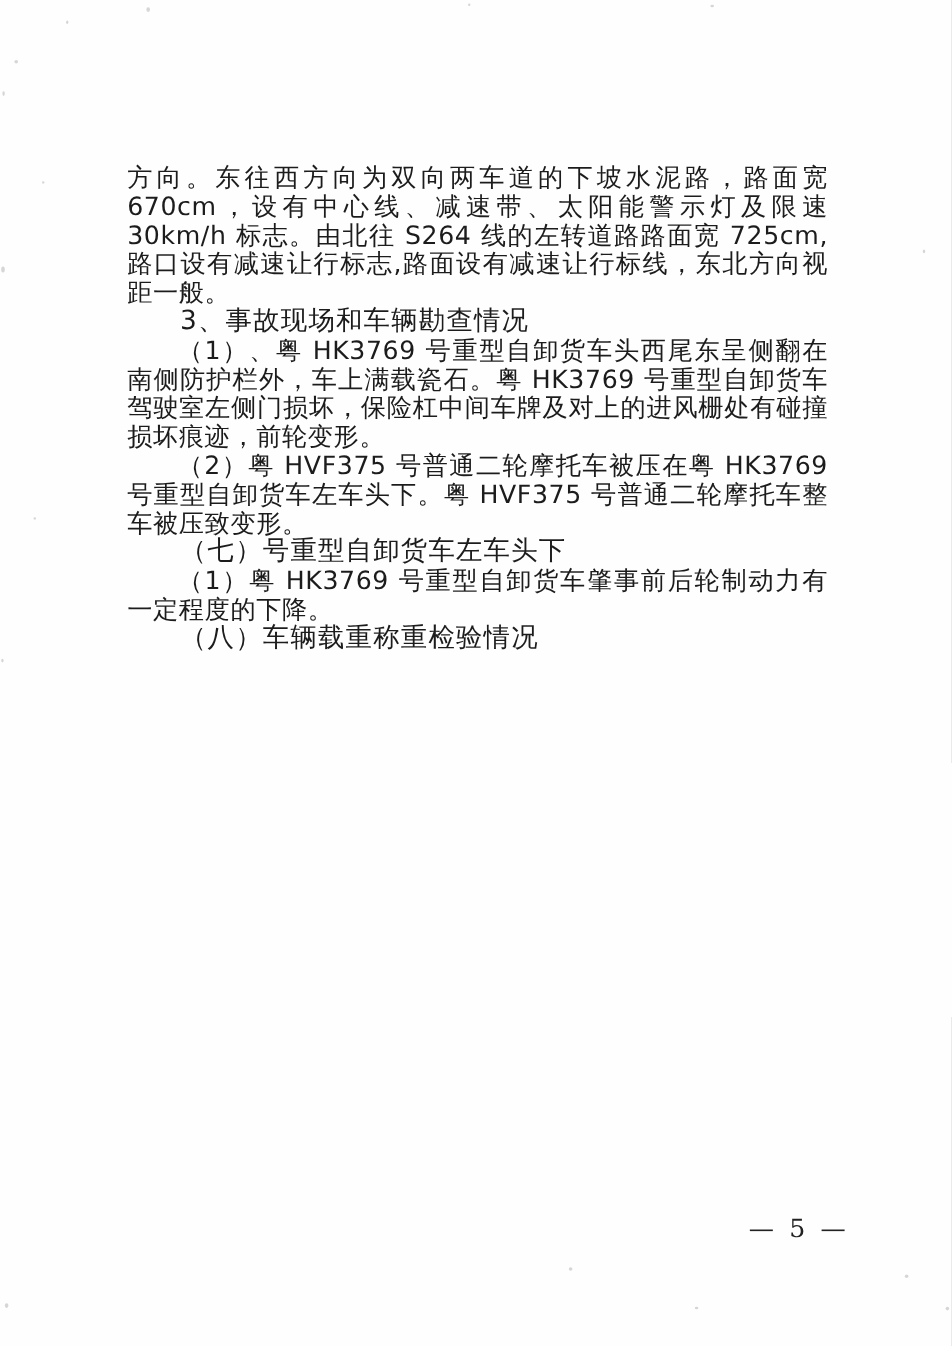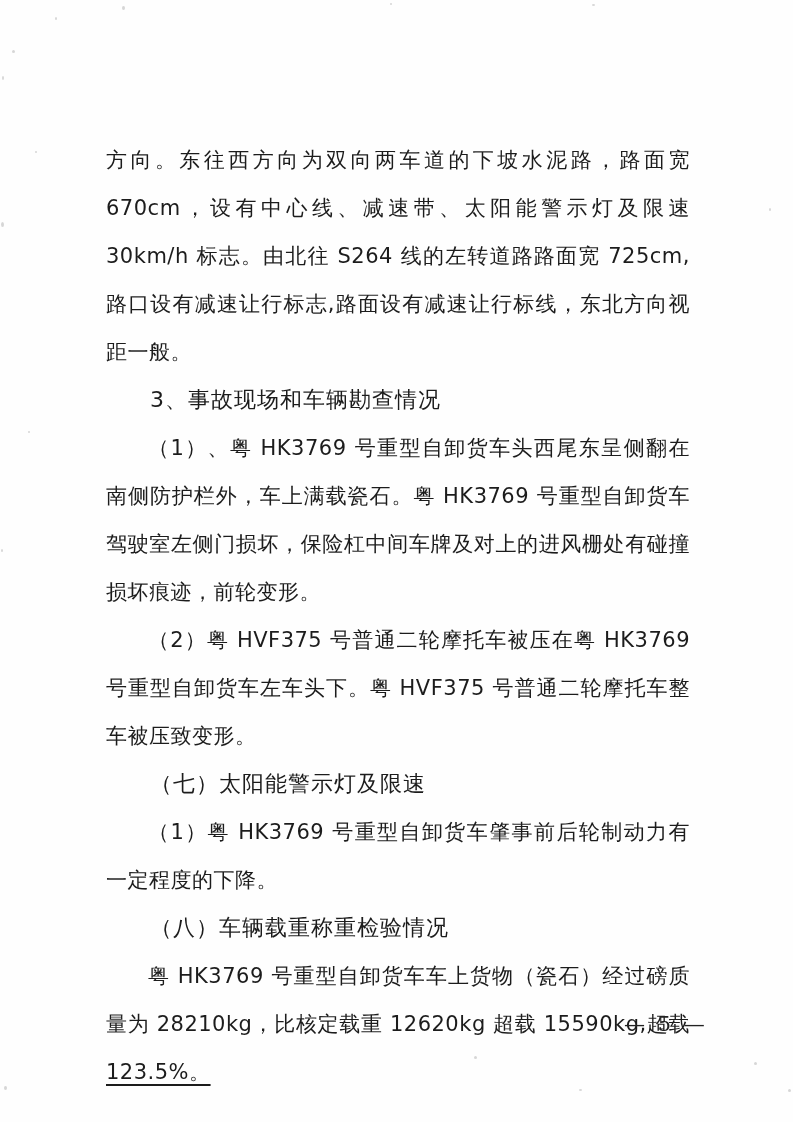--- a/index.html
+++ b/index.html
@@ -11,21 +11,21 @@
     overflow: hidden;
     font-family: "DejaVu Sans", sans-serif;
     color: #1c1c1c;
   }
   .text-block {
     position: absolute;
     left: 106px;
     top: 136px;
     width: 584px;
     font-size: 21px;
-    line-height: 48px;
+    line-height: 24px;
     text-align: justify;
     letter-spacing: 0.5px;
   }
   .text-block p {
     margin: 0;
     text-indent: 2em;
   }
   .text-block p.no-indent { text-indent: 0; }
   .text-block p.heading {
     font-weight: normal;
@@ -74,20 +74,19 @@
   <i class="speck" style="left:754px;top:1062px;width:3px;height:3px;"></i>
   <i class="speck" style="left:4px;top:1086px;width:3px;height:4px;"></i>
   <i class="speck" style="left:579px;top:1089px;width:3px;height:2px;"></i>
   <i class="speck" style="left:788px;top:1089px;width:3px;height:3px;"></i>
 
   <div class="text-block" id="doc">
       <p class="body no-indent"><span>方向。东往西方向为双向两车道的下坡水泥路，路面宽 670cm，设有中心线、减速带、太阳能警示灯及限速 30km/h 标志。由北往 S264 线的左转道路路面宽 725cm,路口设有减速让行标志,路面设有减速让行标线，东北方向视距一般。</span></p>
       <p class="heading"><span>3、事故现场和车辆勘查情况</span></p>
       <p class="body"><span>（1）、粤 HK3769 号重型自卸货车头西尾东呈侧翻在南侧防护栏外，车上满载瓷石。粤 HK3769 号重型自卸货车驾驶室左侧门损坏，保险杠中间车牌及对上的进风栅处有碰撞损坏痕迹，前轮变形。</span></p>
       <p class="body"><span>（2）粤 HVF375 号普通二轮摩托车被压在粤 HK3769 号重型自卸货车左车头下。粤 HVF375 号普通二轮摩托车整车被压致变形。</span></p>
-      <p class="heading"><span>（七）太阳能警示灯及限速</span></p>
+      <p class="heading"><span>（七）号重型自卸货车左车头下</span></p>
       <p class="body"><span>（1）粤 HK3769 号重型自卸货车肇事前后轮制动力有一定程度的下降。</span></p>
       <p class="heading"><span>（八）车辆载重称重检验情况</span></p>
-      <p class="body"><span>粤 HK3769 号重型自卸货车车上货物（瓷石）经过磅质量为 28210kg，比核定载重 12620kg 超载 15590kg,超载 </span><span class="underline">123.5%。</span></p>
     </div>
 
   <div class="page-number">— 5 —</div>
 </div>
 
 </body></html>

